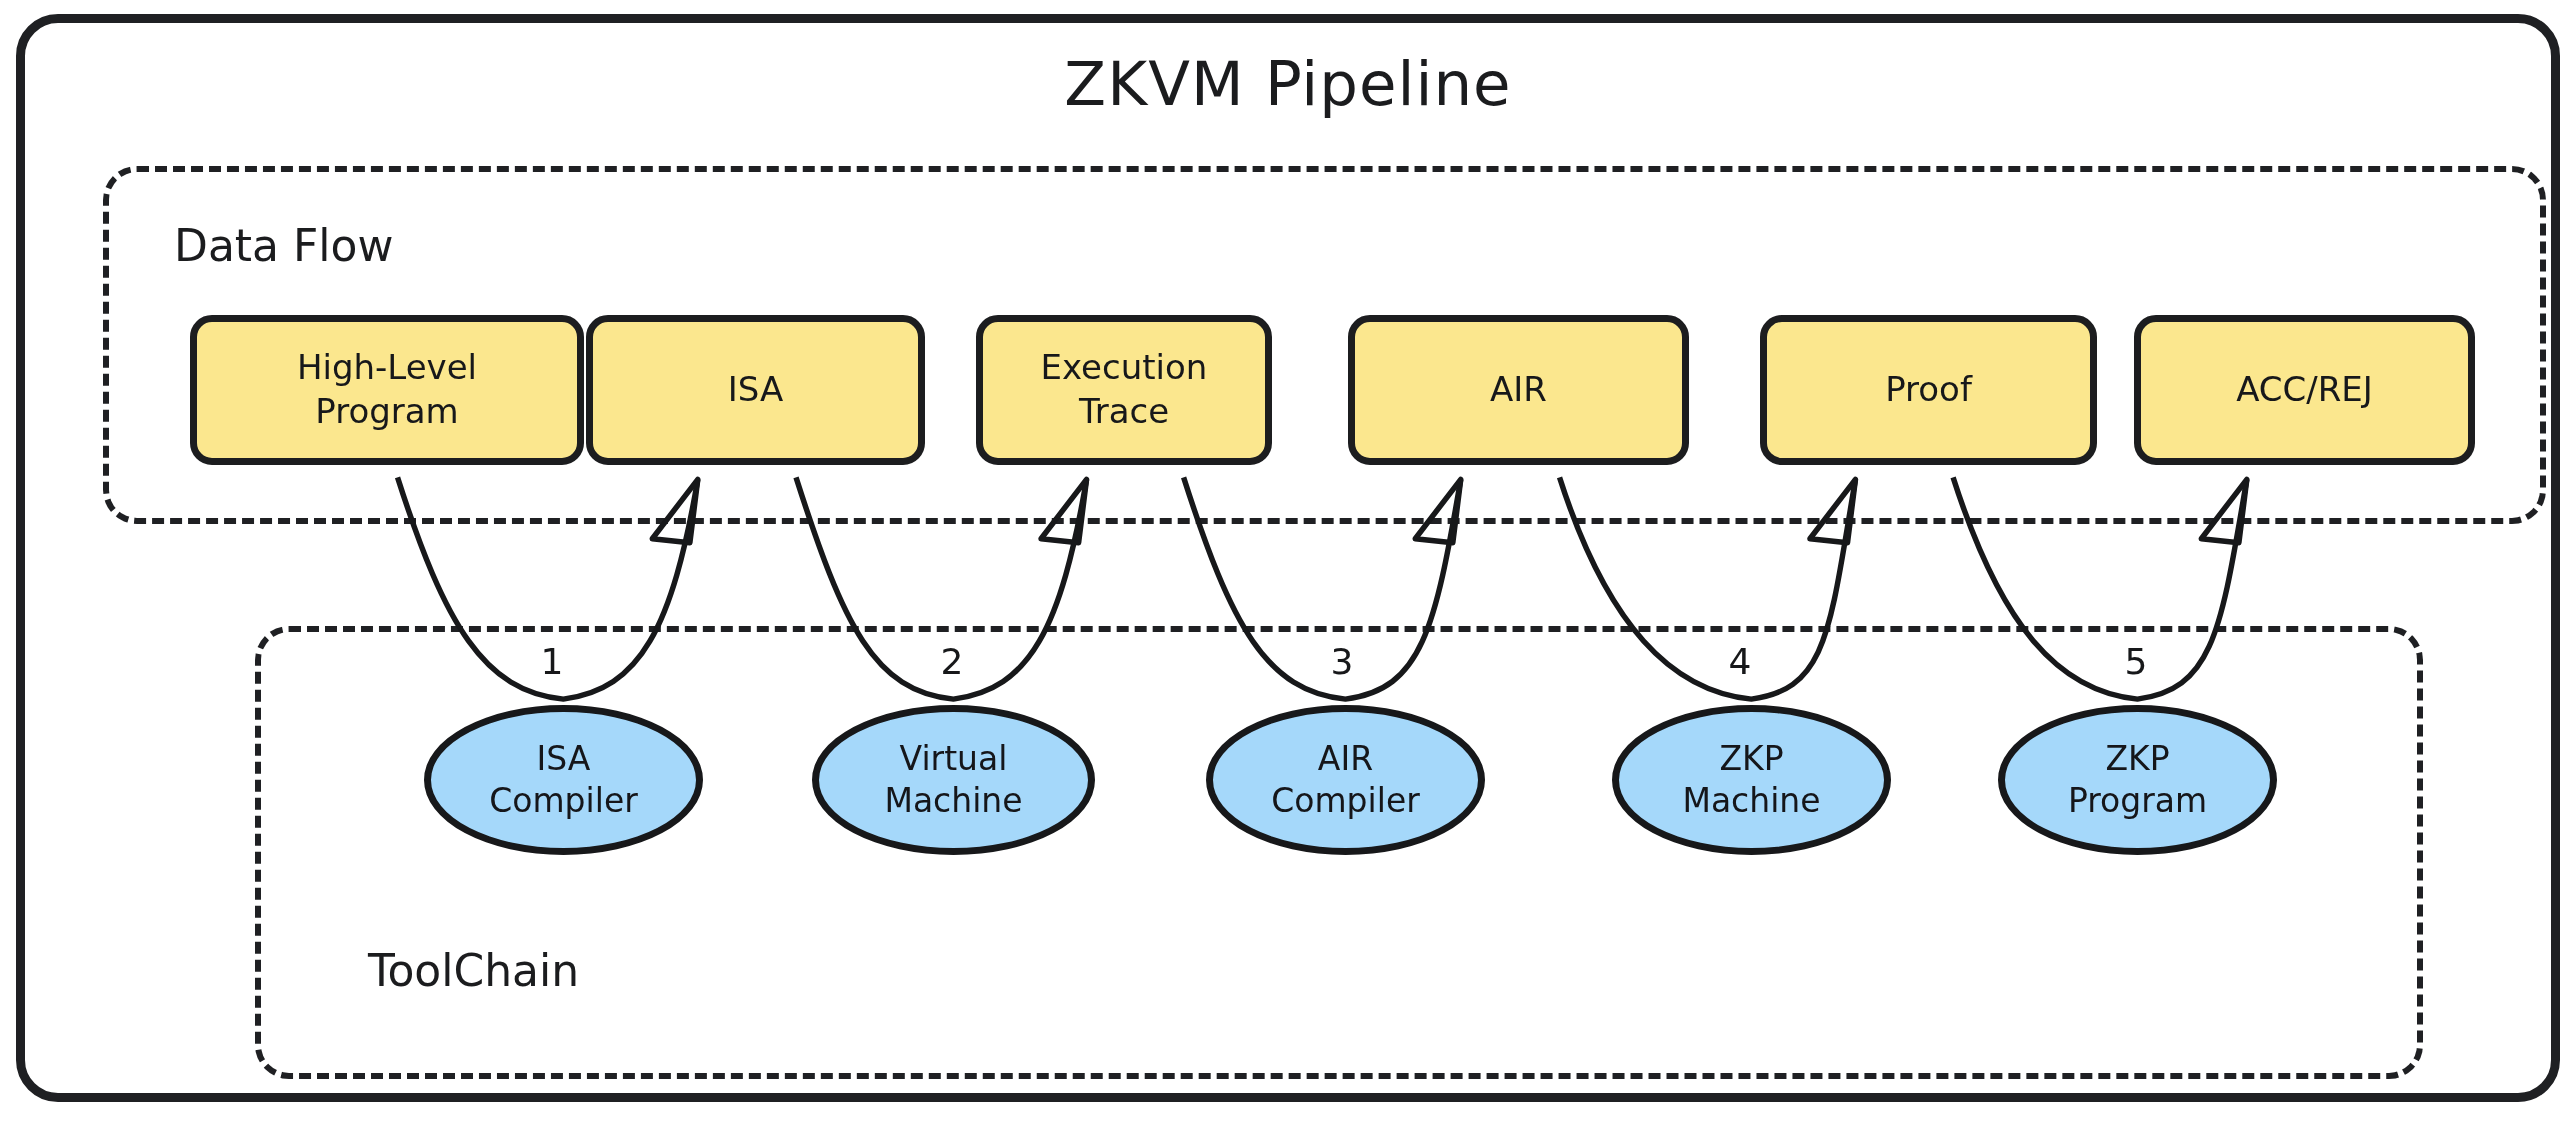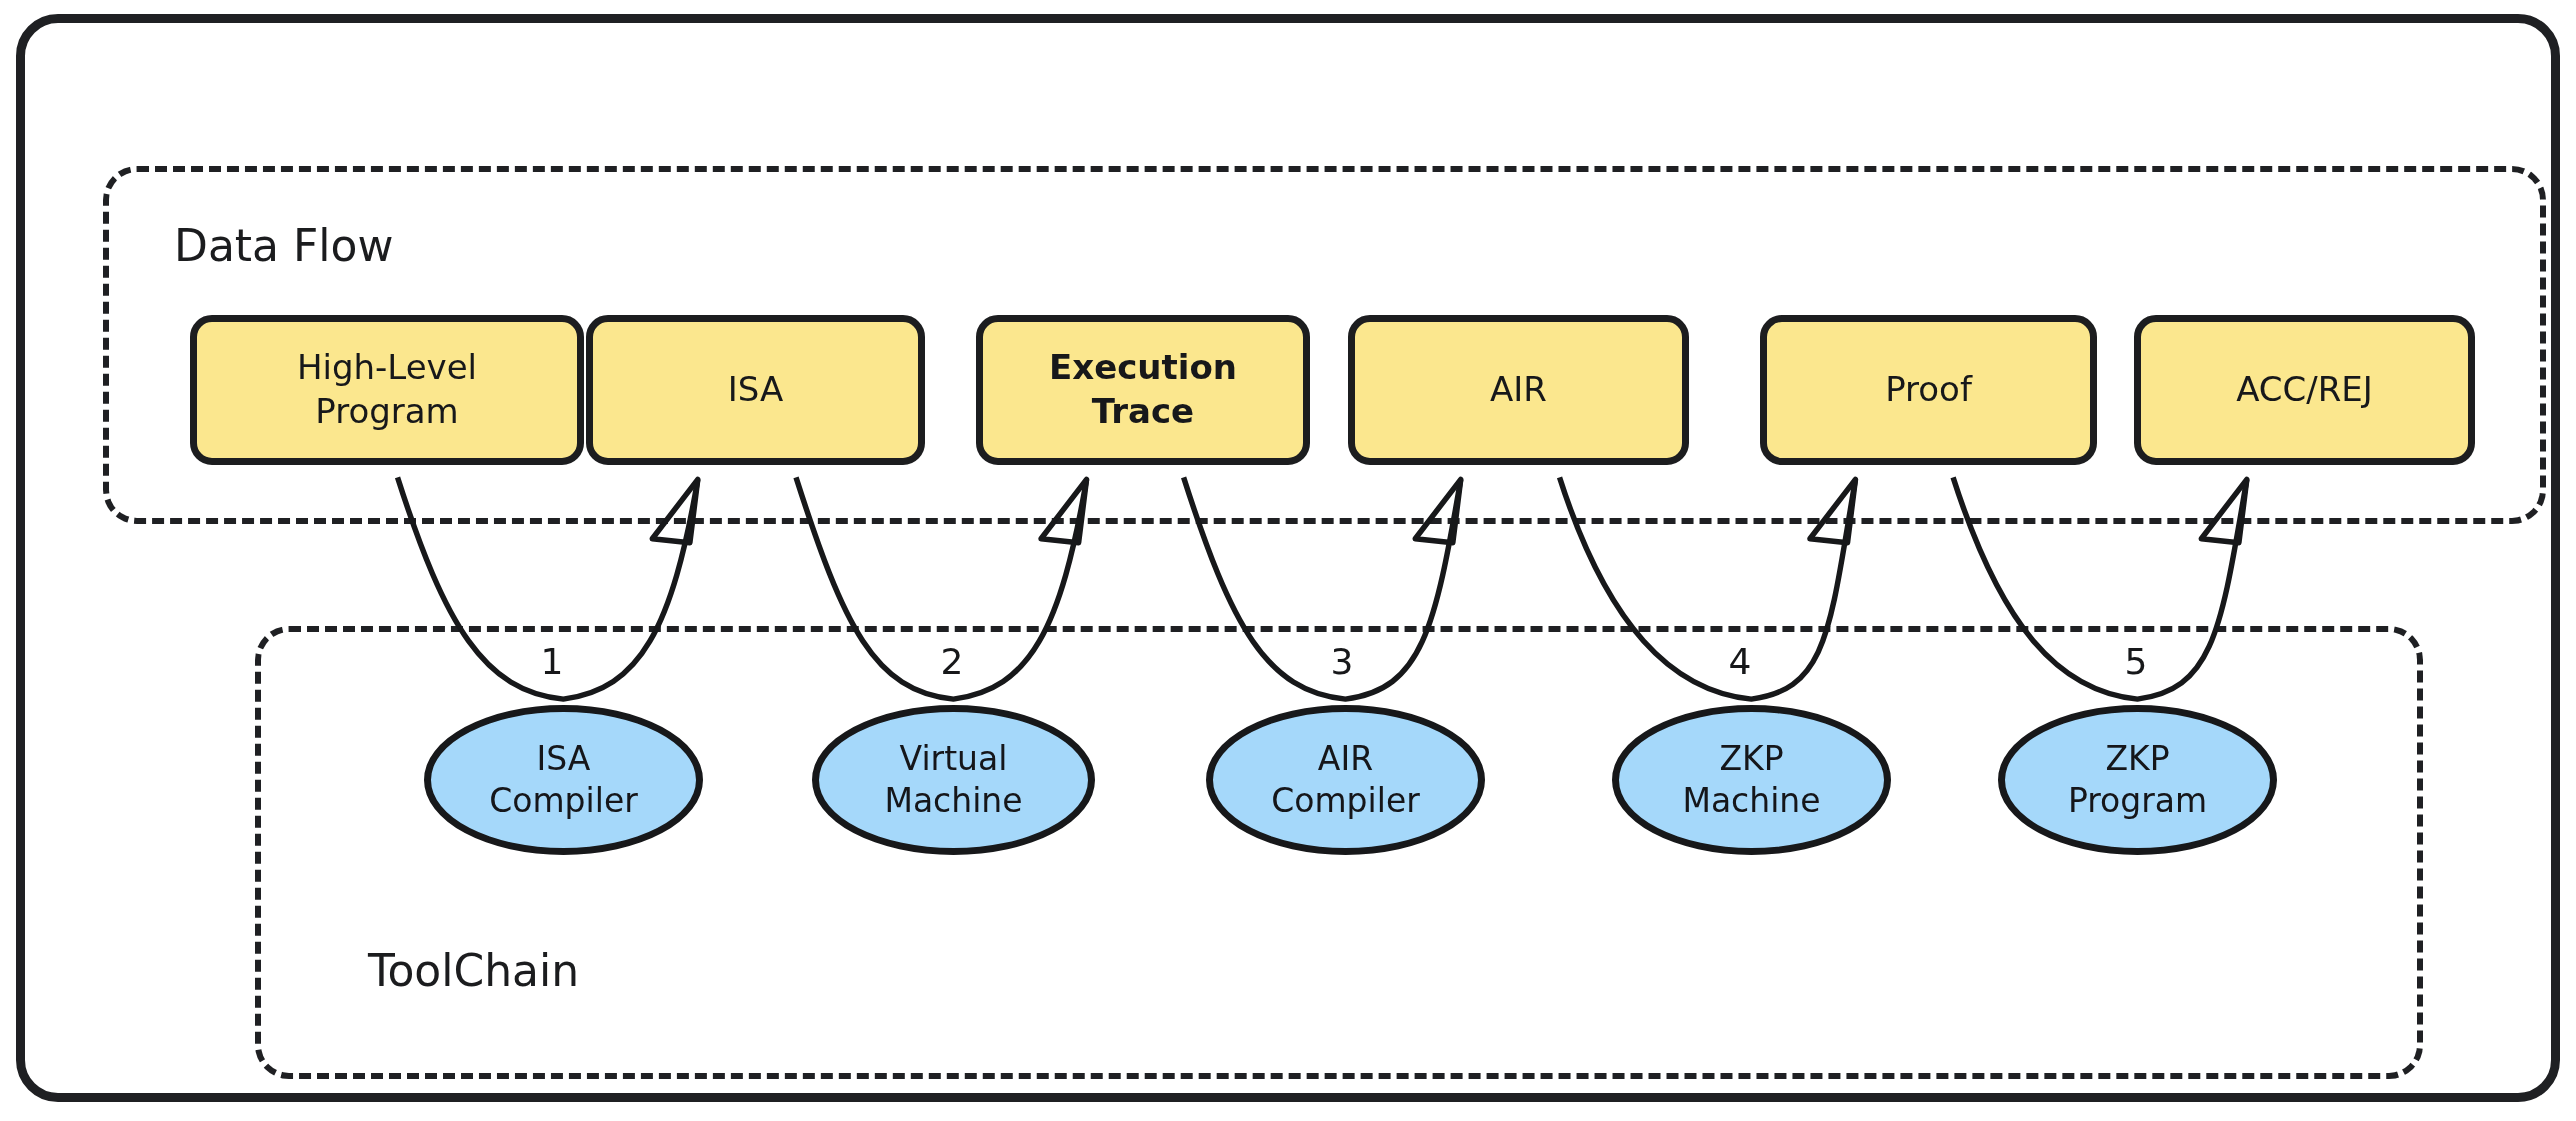--- a/index.html
+++ b/index.html
@@ -132,20 +132,21 @@
     white-space: nowrap;
   }
 </style>
 </head>
 <body>
 
 <div id="stage">
 
   <div class="outer-box"></div>
 
+  <div class="diagram-title">ZKVM Pipeline</div>
 
   <div id="dataflow-box" class="dashed-box"></div>
   <div id="dataflow-label" class="group-label">Data Flow</div>
 
   <div id="toolchain-box" class="dashed-box"></div>
   <div id="toolchain-label" class="group-label">ToolChain</div>
 
   <svg id="arrow-layer" viewBox="0 0 2602 1133" width="2576" height="1122">
       <g>
         <path d="M 401.56 482 C 449.56 632, 489 698, 569 706 C 647 696, 678.86 634, 704.86 484"></path>
@@ -172,21 +173,21 @@
   <div id="dataflow-nodes">
       <div class="node-rect" style="left: 190px; width: 394px;">
         <div>
           <div>High-Level</div>
           <div>Program</div>
         </div>
       </div>
       <div class="node-rect" style="left: 586px; width: 339px;">
         <div>ISA</div>
       </div>
-      <div class="node-rect" style="left: 976px; width: 334px; font-weight: bold;">
+      <div class="node-rect" style="left: 976px; width: 296px;">
         <div>
           <div>Execution</div>
           <div>Trace</div>
         </div>
       </div>
       <div class="node-rect" style="left: 1348px; width: 341px;">
         <div>AIR</div>
       </div>
       <div class="node-rect" style="left: 1744px; width: 337px; margin-left: 16px;">
         <div>Proof</div>

